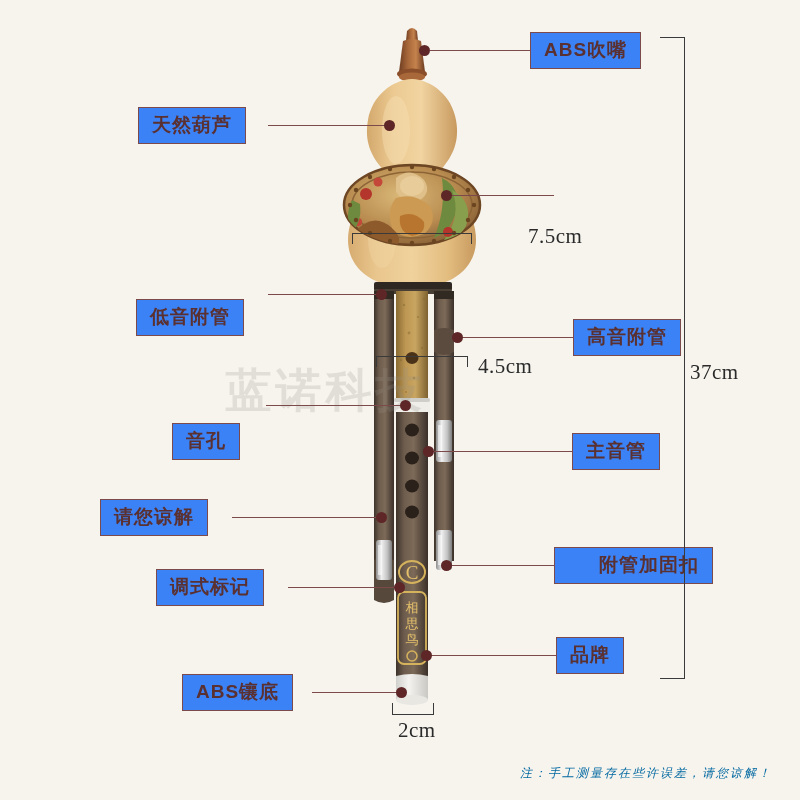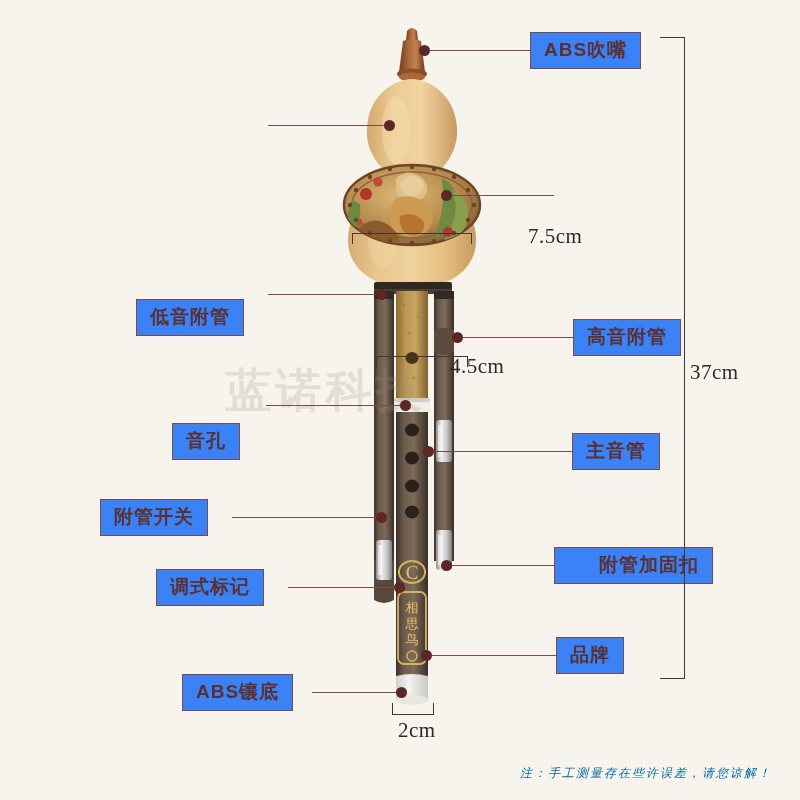--- a/index.html
+++ b/index.html
@@ -359,45 +359,46 @@
   <div class="dot" style="left:441px; top:560px;"></div>
 
   <div class="leader" style="left:430px; top:655px; width:126px;"></div>
   <div class="dot" style="left:421px; top:650px;"></div>
 
   <div class="leader" style="left:312px; top:692px; width:92px;"></div>
   <div class="dot" style="left:396px; top:687px;"></div>
 
   <div class="label-box" style="left:530px; top:32px;">ABS吹嘴</div>
 
+  <div class="label-box" style="left:138px; top:107px;">天然葫芦</div>
 
 
   <div class="label-box" style="left:136px; top:276px;margin-top:23px;">低音附管</div>
 
   <div class="label-box" style="left:573px; top:319px;">高音附管</div>
 
   <div class="label-box" style="left:172px; top:387px;margin-top:36px;">音孔</div>
 
   <div class="label-box" style="left:572px; top:433px;">主音管</div>
 
-  <div class="label-box" style="left:100px; top:499px;">附管开关</div>
+  <div class="label-box" style="left:100px; top:499px;">请您谅解</div>
 
   <div class="label-box" style="left:156px; top:569px;">调式标记</div>
 
   <div class="label-box" style="left:554px; top:547px;padding-left:44px;">附管加固扣</div>
 
   <div class="label-box" style="left:556px; top:637px;">品牌</div>
 
   <div class="label-box" style="left:182px; top:674px;">ABS镶底</div>
 
   <div class="brk-h-up" style="position:absolute; left:352px; top:233px; width:118px; height:10px;"></div>
   <div class="dim-text" style="left:480px; top:224px;margin-left:48px;">7.5cm</div>
 
   <div class="brk-h-up" style="position:absolute; left:376px; top:356px; width:90px; height:10px;"></div>
-  <div class="dim-text" style="left:450px; top:354px;">4.5cm</div>
+  <div class="dim-text" style="left:478px; top:354px;">4.5cm</div>
 
   <div class="brk-v" style="position:absolute; left:660px; top:37px; width:24px; height:640px;"></div>
   <div class="dim-text" style="left:690px; top:360px;">37cm</div>
 
   <div class="brk-h" style="position:absolute; left:392px; top:703px; width:40px; height:11px;"></div>
   <div class="dim-text" style="left:398px; top:718px;">2cm</div>
 
   <div class="note">注：手工测量存在些许误差，请您谅解！</div>
 
 </div>

